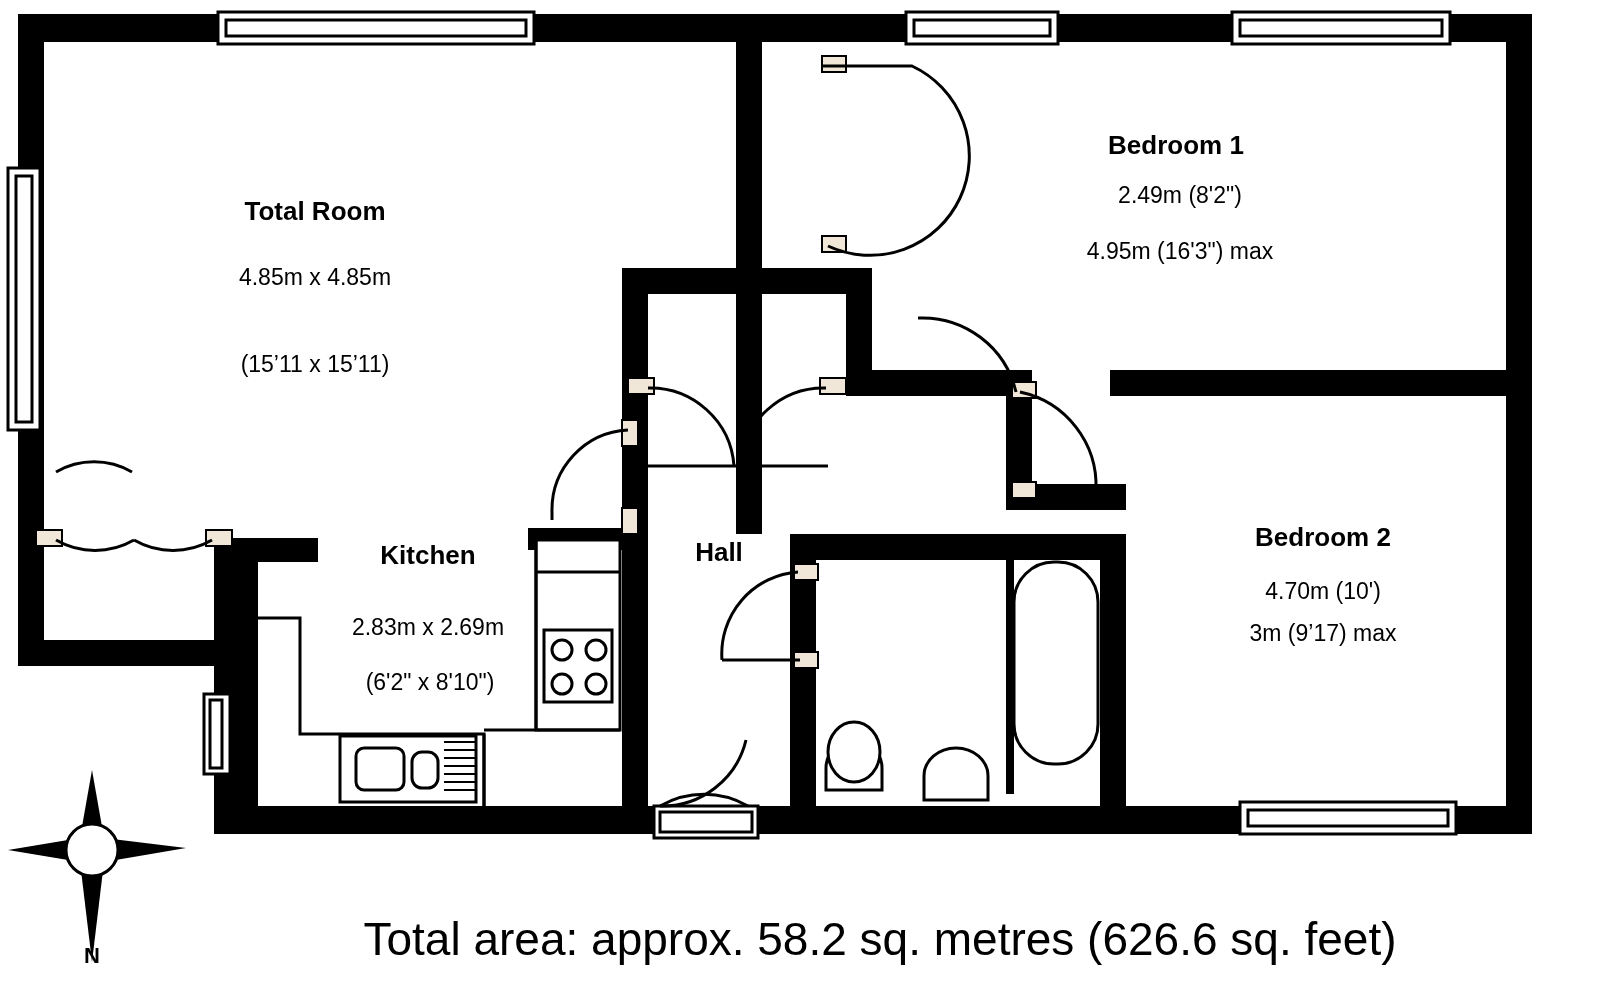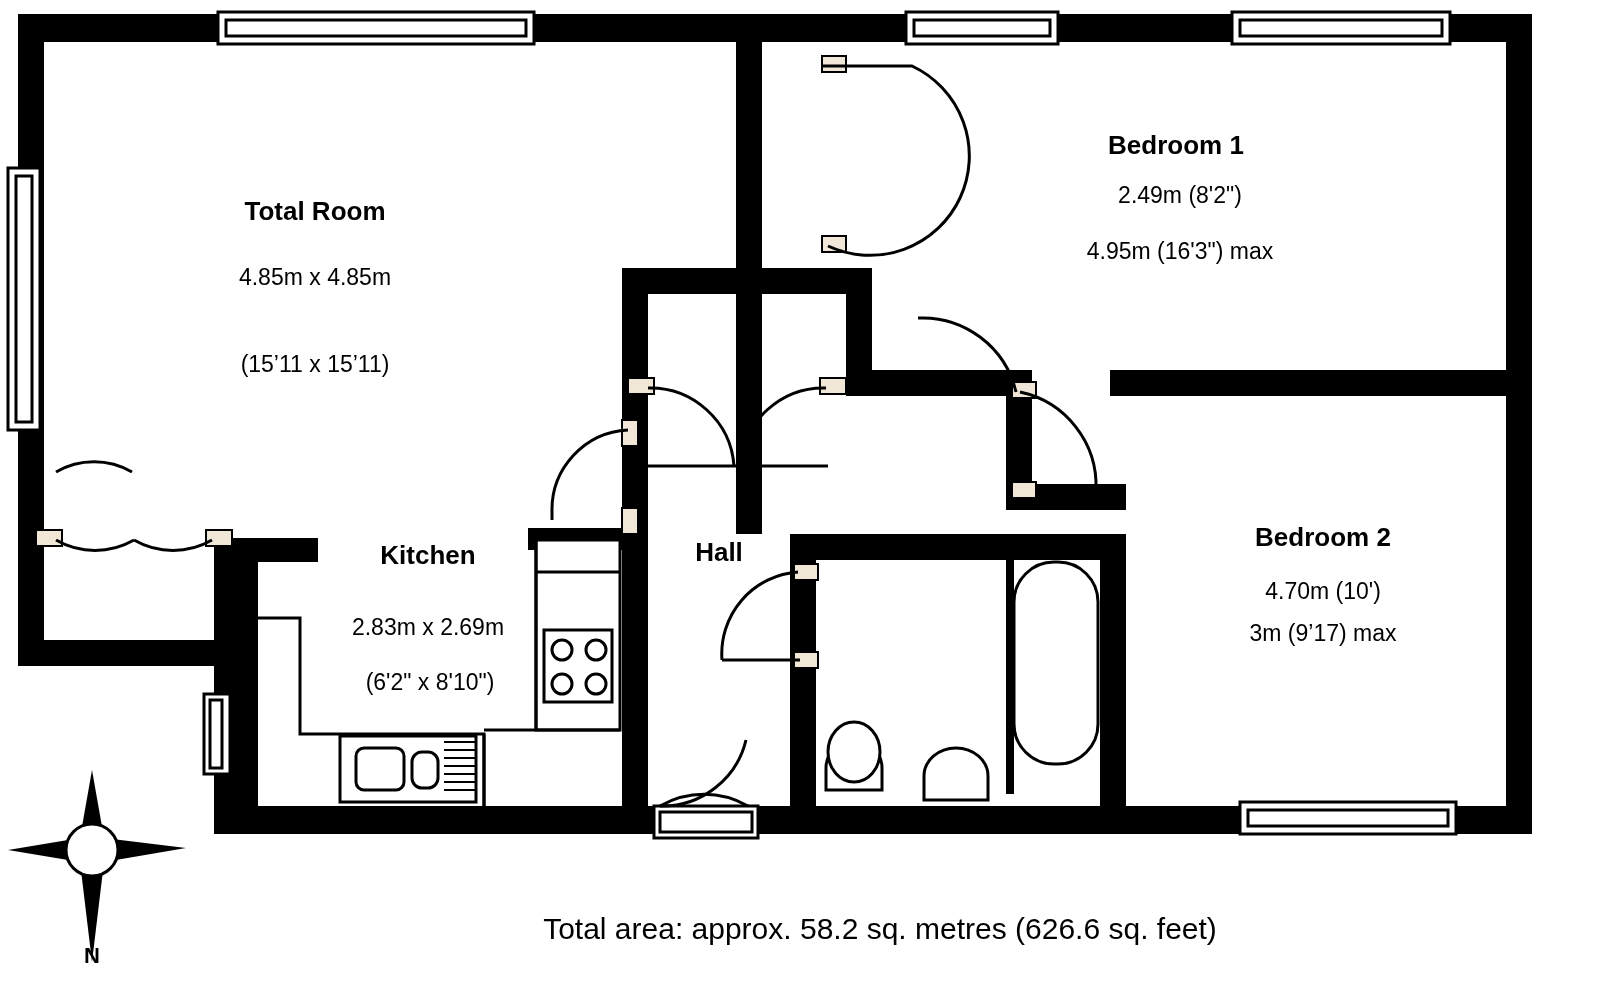--- a/index.html
+++ b/index.html
@@ -33,21 +33,21 @@
     font-size: 26px;
   }
   .room-dim {
     font-size: 23px;
   }
   .total-area {
     position: absolute;
     left: 880px;
     top: 912px;
     transform: translateX(-50%);
-    font-size: 30px;
+    font-size: 46px;
     color: #000000;
     white-space: nowrap;
   }
   .compass-label {
     position: absolute;
     left: 92px;
     top: 943px;
     transform: translateX(-50%);
     font-size: 22px;
     font-weight: bold;

